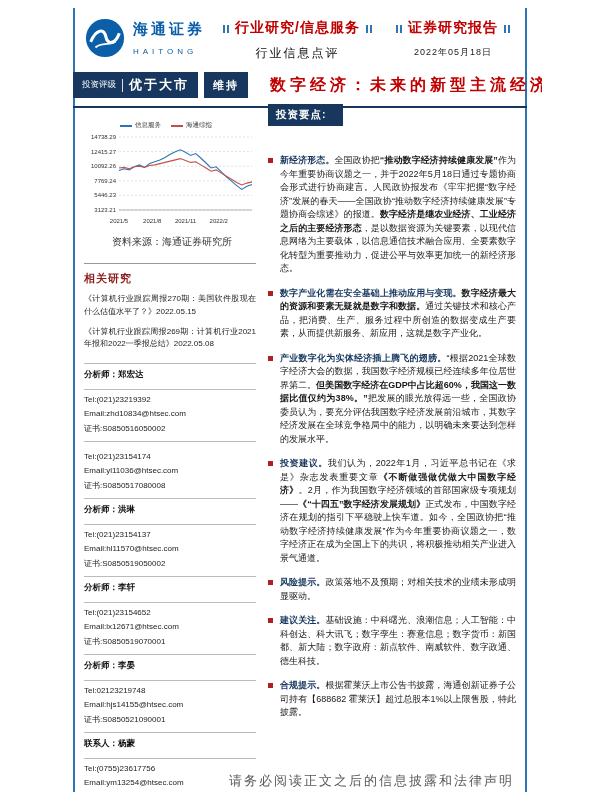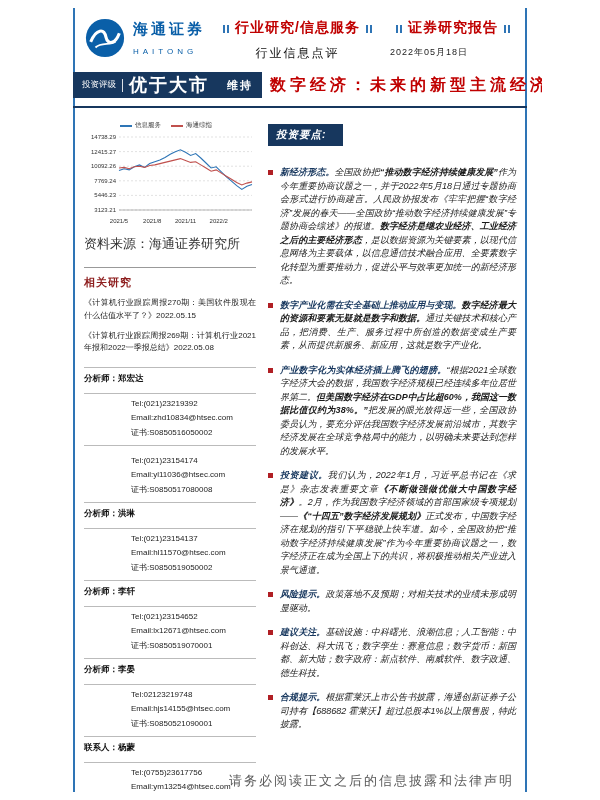--- a/index.html
+++ b/index.html
@@ -10,57 +10,57 @@
   .vline { position:absolute; top:8px; bottom:8px; width:2px; background:#2E74B5; }
   .vline.left { left:15px; } .vline.right { right:15px; }
 
   
   .hdr { position:absolute; left:26px; right:26px; top:12px; height:52px; display:flex; justify-content:space-between; }
   .logo-wrap { display:flex; align-items:center; gap:7px; }
   .logo-txt { display:flex; flex-direction:column; justify-content:center; }
   .logo-cn { color:#0A5FA8; font-weight:bold; font-size:15px; letter-spacing:3px; }
   .logo-en { color:#0A5FA8; font-size:8px; letter-spacing:4px; margin-top:8px; }
   .hdr-center { text-align:center; padding-top:6px; }
-  .hdr-right { text-align:left; padding-top:6px; }
+  .hdr-right { text-align:center; padding-top:6px; }
   .red-cap { color:#C00000; font-weight:bold; font-size:14px; letter-spacing:1px; }
   .hdr-sub { margin-top:8px; font-size:12px; font-weight:normal; color:#111; letter-spacing:2px; }
   .hdr-date { margin-top:9px; font-size:9px; color:#222; letter-spacing:1px; }
   .orn { display:inline-block; vertical-align:middle; margin:0 5px; }
   .orn i { display:inline-block; width:2px; height:8px; background:#2E74B5; margin:0 1px; }
 
   
-  .rating-row { position:absolute; left:15px; top:72px; display:flex; }
+  .rating-row { position:absolute; left:15px; top:72px; display:flex; gap:6px; }
   .nbox { background:#17375E; color:#fff; display:flex; align-items:center; height:26px; padding:0 9px; }
   .rating-label { font-size:8.5px; }
   .rating-sep { width:1px; height:13px; background:rgba(255,255,255,.85); margin:0 6px; }
-  .rating-value { font-size:18px; font-weight:bold; letter-spacing:2px; }
+  .rating-value { font-size:13px; font-weight:bold; letter-spacing:2px; }
   .rating-status { font-size:11px; font-weight:bold; letter-spacing:2px; }
   .page-title { position:absolute; left:212px; top:72px; height:26px; line-height:26px; font-size:16px; font-weight:bold; color:#C00000; letter-spacing:4px; white-space:nowrap; }
   .hdr-rule { position:absolute; left:15px; right:15px; top:106px; height:2px; background:#17375E; }
 
   
   .aside { position:absolute; left:26px; top:114px; width:172px; }
   .sb-h { color:#8E1F1F; font-weight:bold; font-size:11px; letter-spacing:1px; }
   .sb-h2 { margin-top:14px; padding-top:7px; border-top:1px solid #999; }
   .chart-wrap { margin-top:7px; }
   .lg-row { display:flex; gap:10px; margin-left:36px; margin-bottom:2px; }
   .lg-item { display:flex; align-items:center; font-size:6.5px; color:#333; }
   .swatch { display:inline-block; width:12px; height:2px; margin-right:3px; }
   svg text { font-family:"Liberation Sans","DejaVu Sans",sans-serif; }
-  .source { font-size:13px; color:#333; margin-top:5px; }
+  .source { font-size:10px; color:#333; margin-top:5px;margin-left:28px; }
   .related-item { font-size:8px; color:#222; line-height:1.6; margin-top:7px; text-align:justify; }
   .an-list { margin-top:12px; }
   .an-block { border-top:1px solid #bbb; padding:5px 0 7px; }
   .an-name { font-size:8.5px; font-weight:bold; color:#111; padding-bottom:8px; border-bottom:1px solid #bbb; }
-  .an-line { font-size:8px; color:#222; margin-top:5px;margin-left:47px; }
-
-  
-  .main { position:absolute; left:210px; top:124px; right:26px;font-style:italic; }
+  .an-line { font-size:8px; color:#222; margin-top:5px; }
+
+  
+  .main { position:absolute; left:210px; top:104px; right:26px; }
   .points-tag { display:inline-block; background:#17375E; color:#fff; font-weight:bold; font-size:10.5px; letter-spacing:1px; padding:4px 16px 4px 8px; }
-  .bullets { margin-top:20px; }
+  .bullets { margin-top:28px; }
   .bullet { display:flex; gap:7px; margin-bottom:11px; }
   .sq { width:5px; height:5px; background:#B01F24; margin-top:4px; flex:none; }
   .btext { font-size:9px; line-height:1.5; color:#1a1a1a; text-align:justify; }
   .btext .lead { color:#17375E; font-weight:bold; }
   .btext b { font-weight:bold; }
 
   .footer-note { position:absolute; right:28px; bottom:10px; font-size:13px; color:#595959; letter-spacing:2px; }
 </style>
 </head>
 <body>

